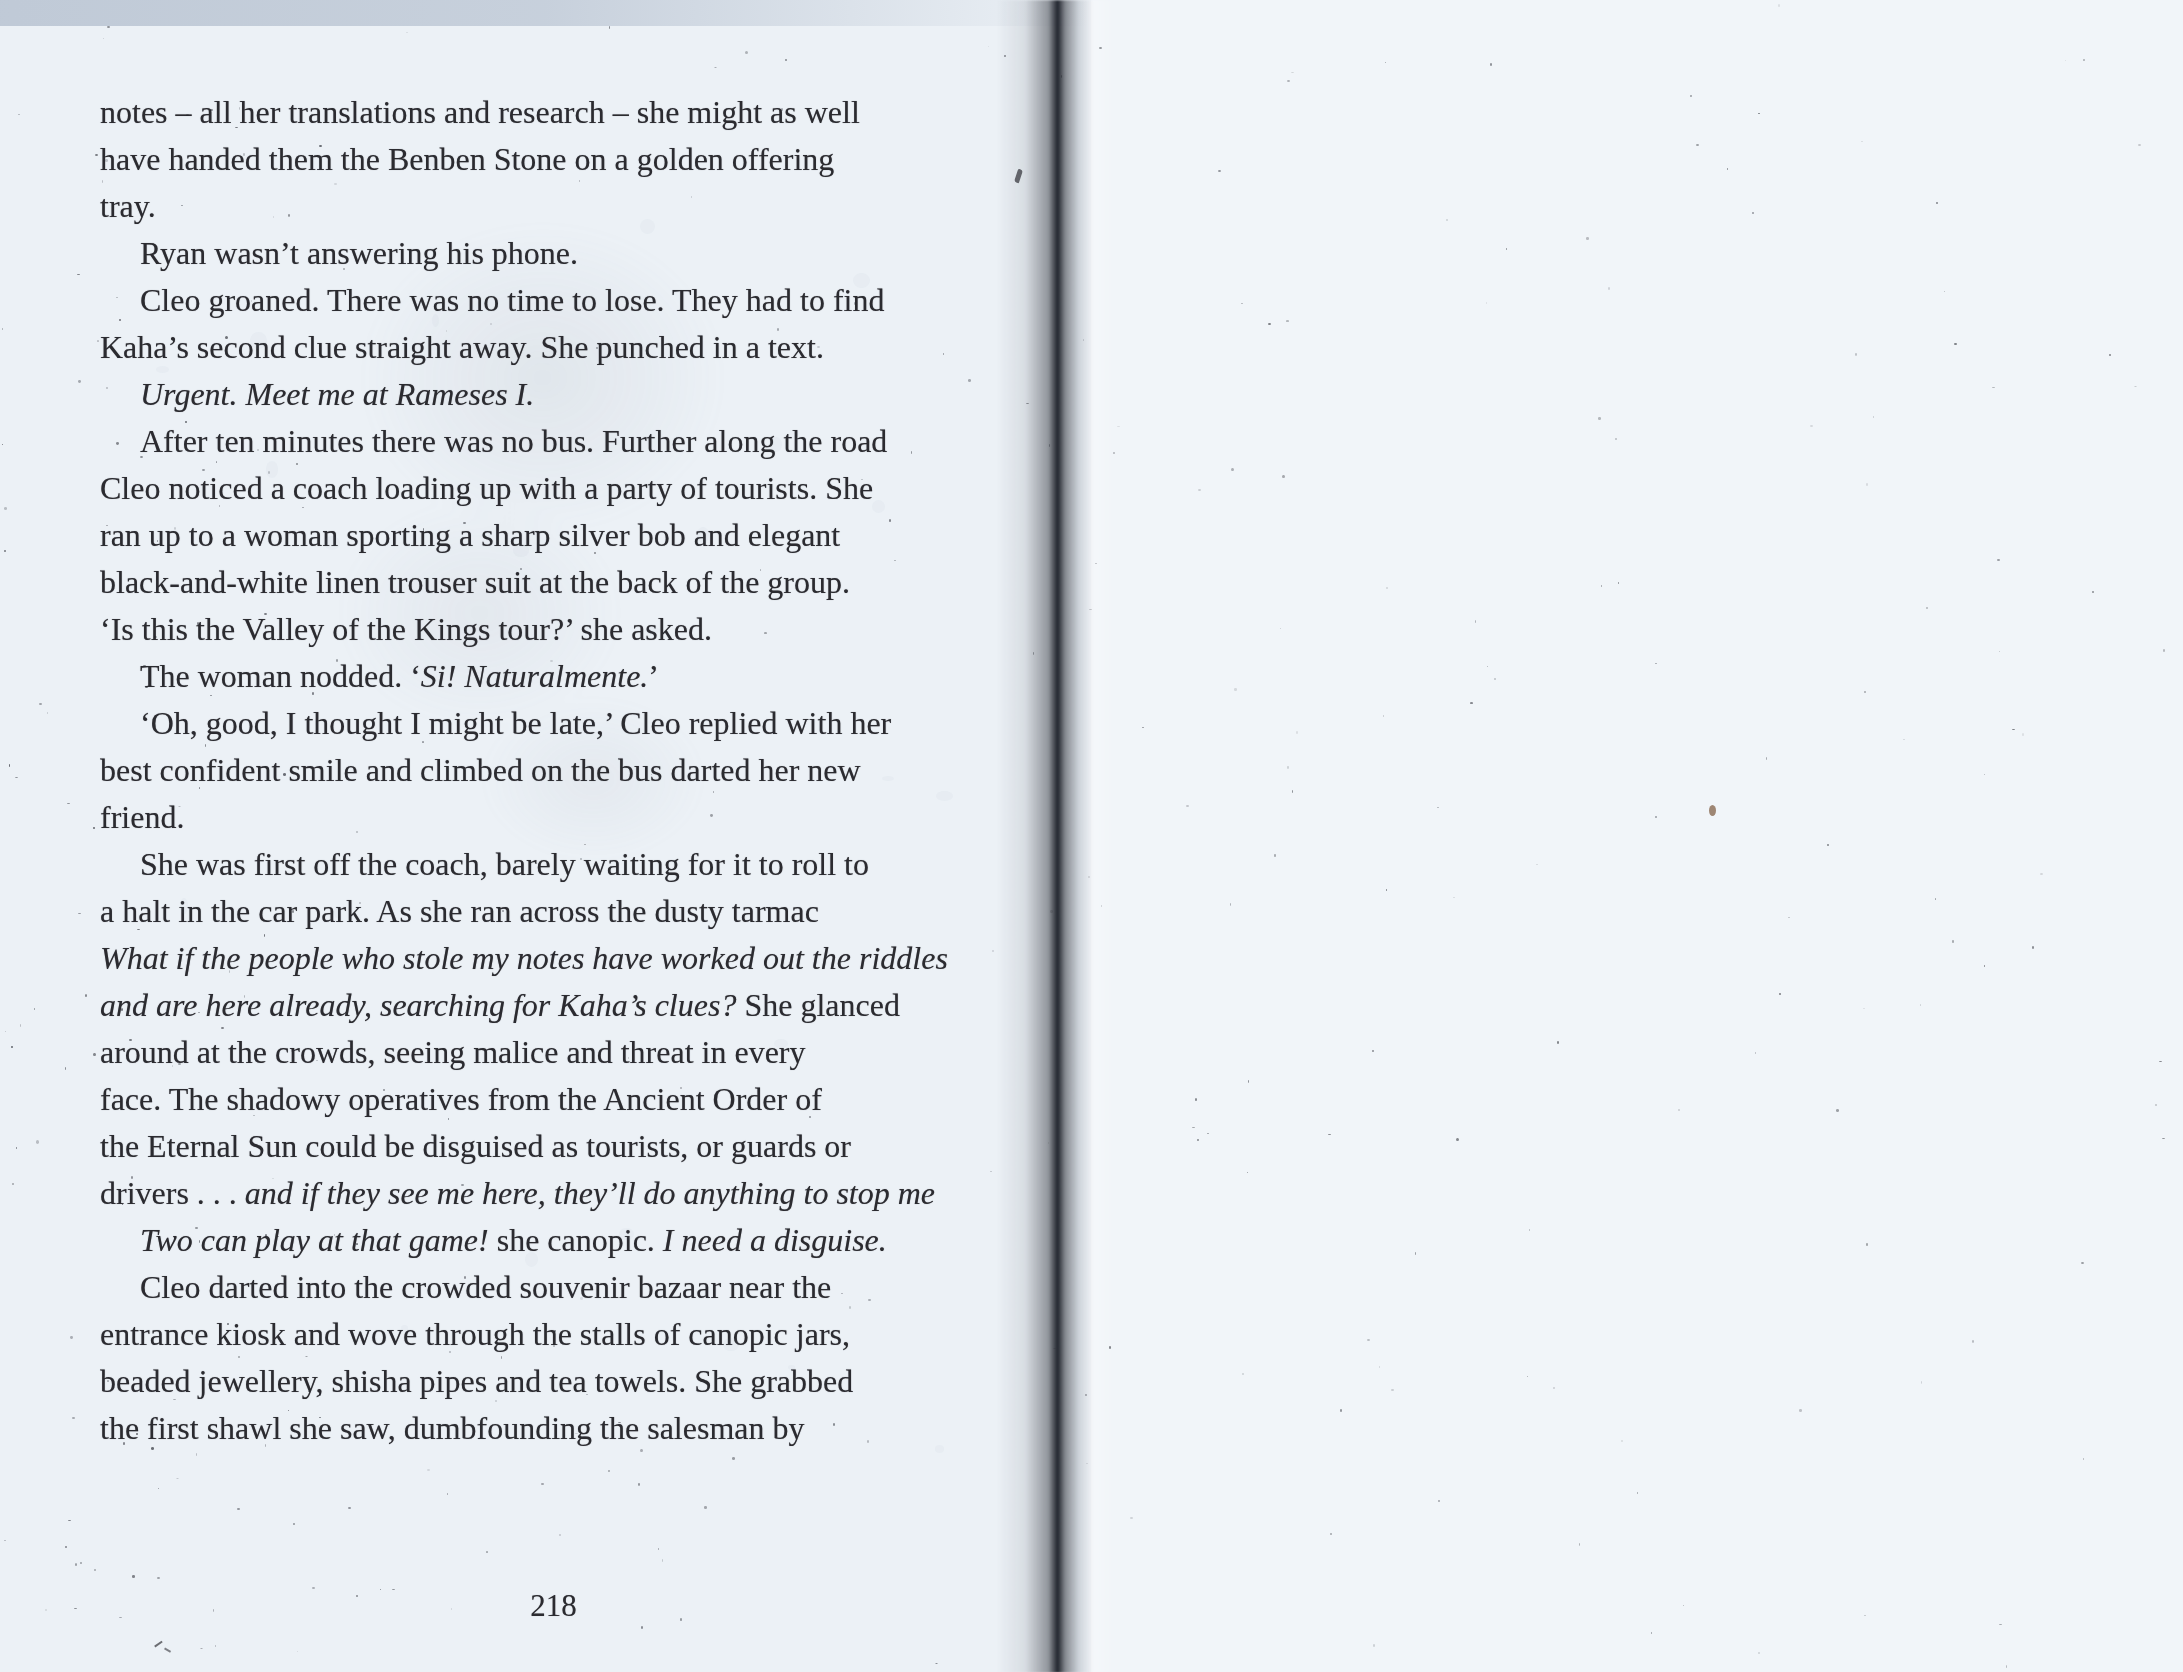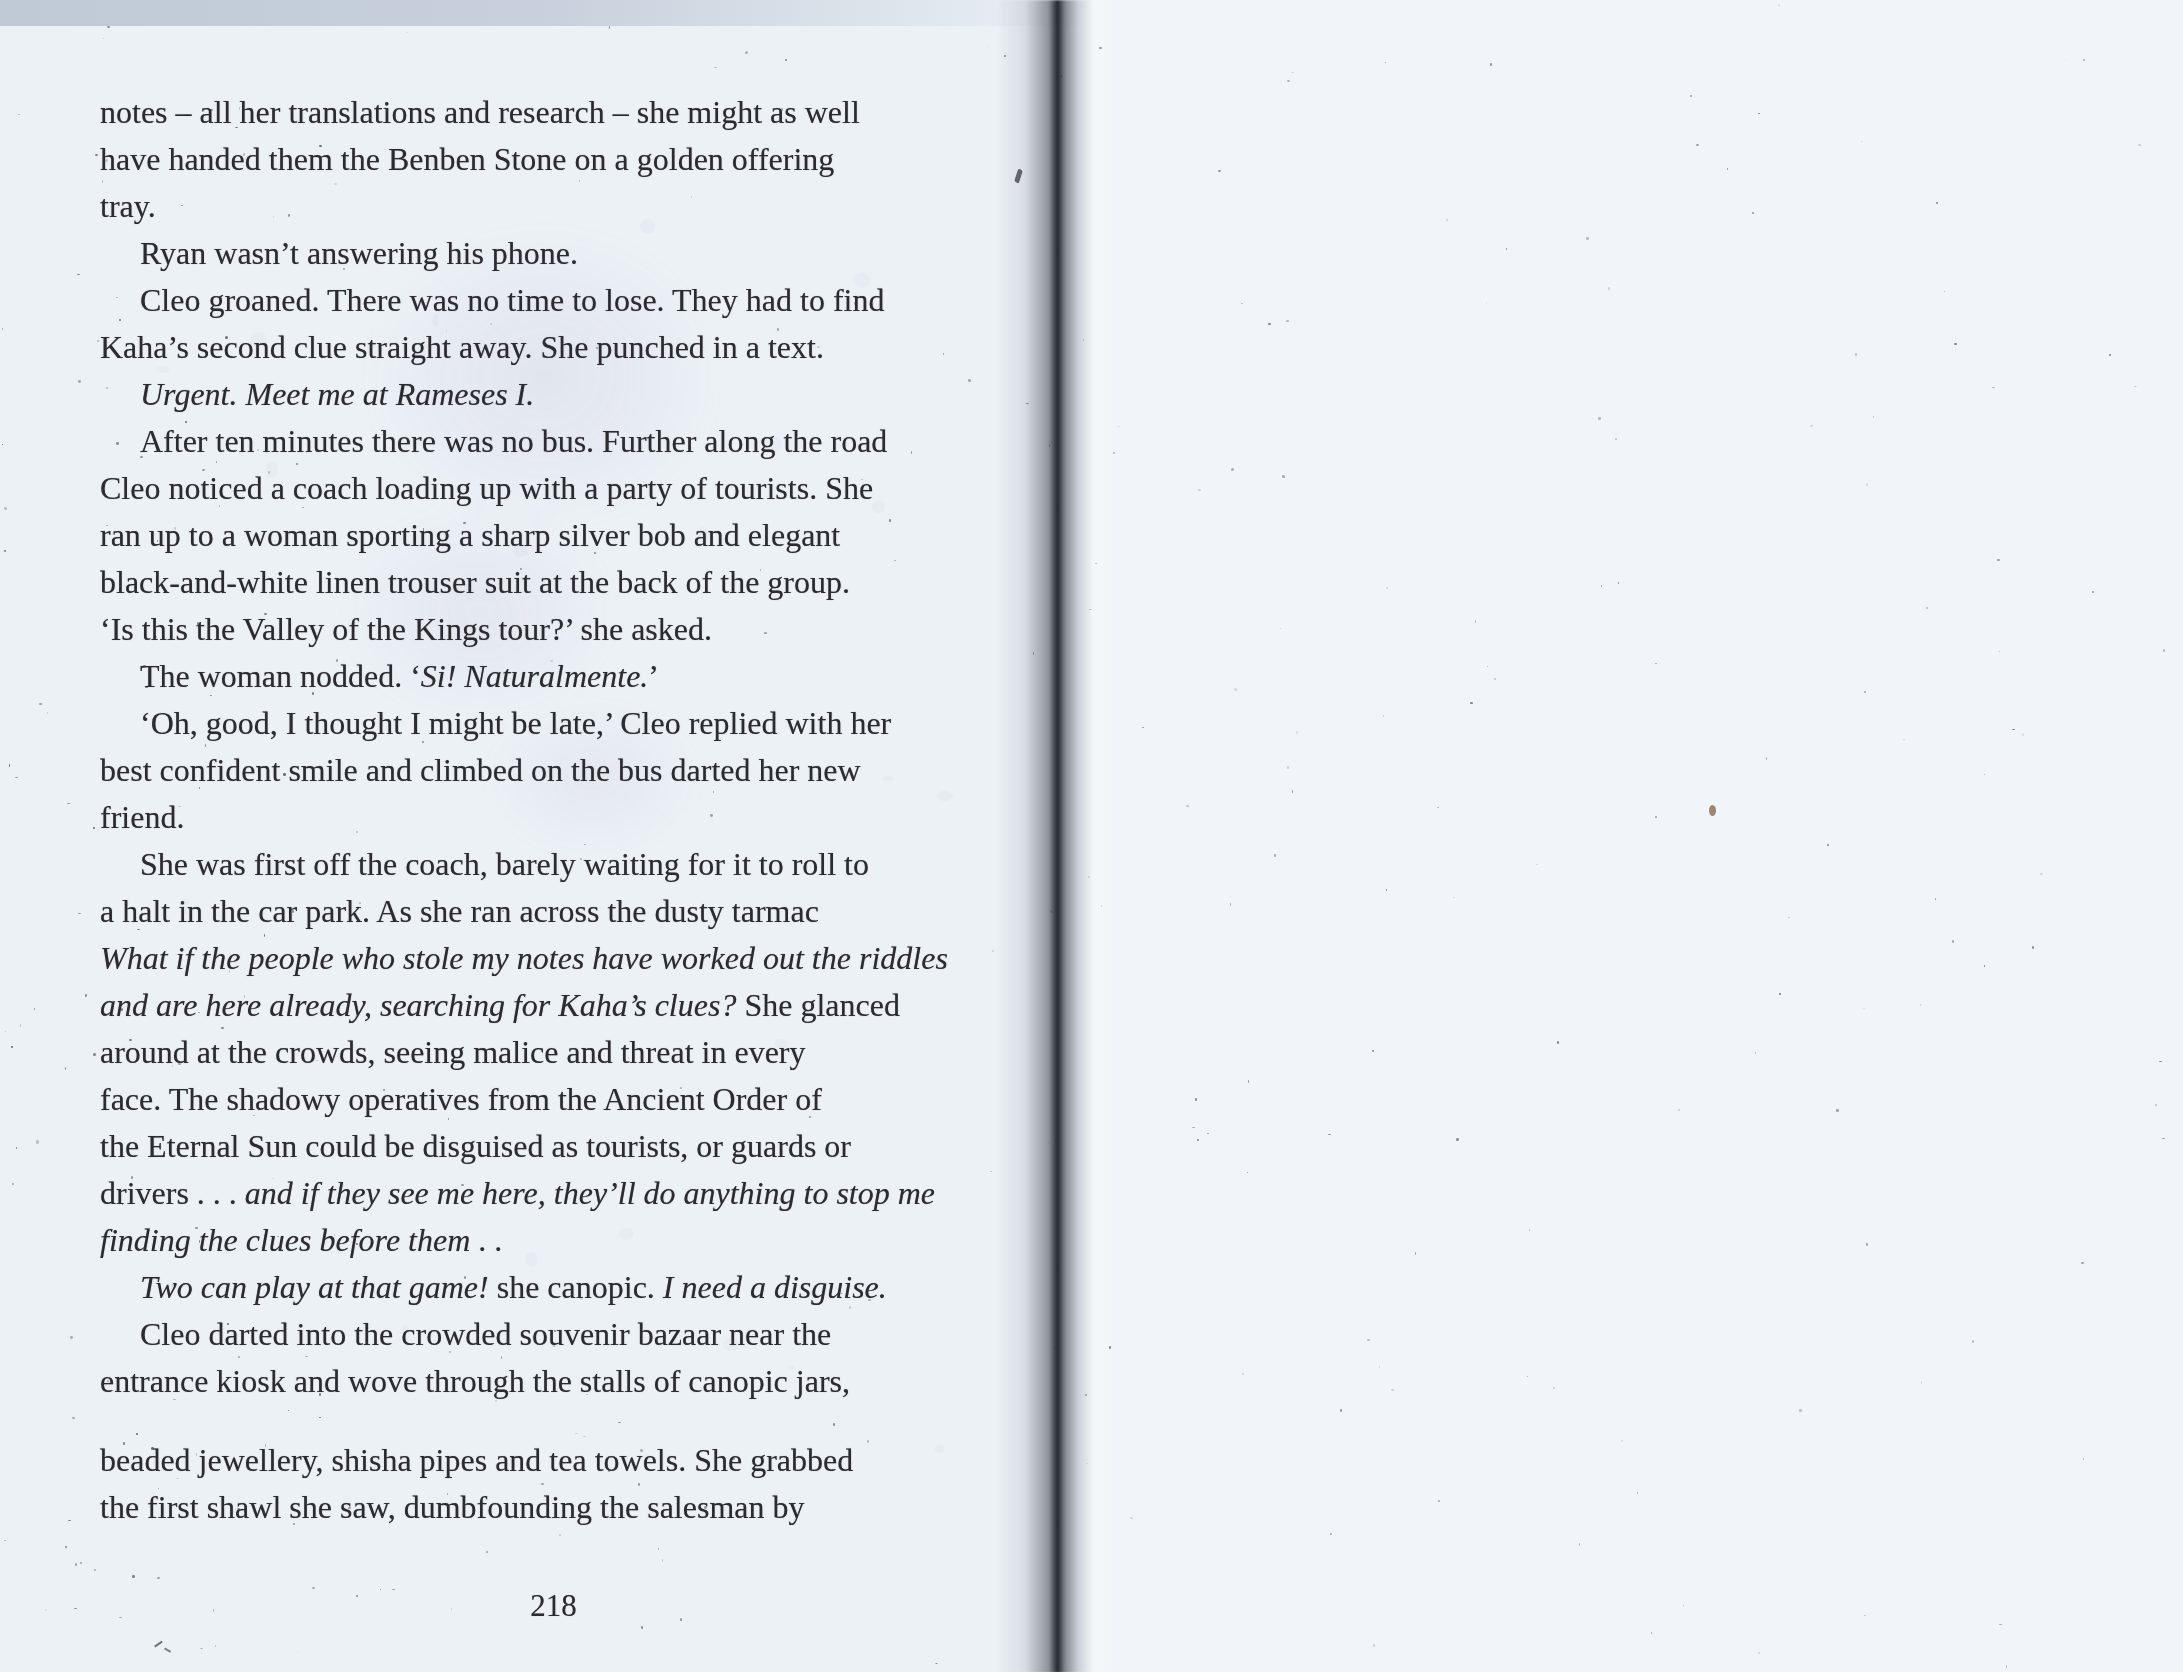--- a/index.html
+++ b/index.html
@@ -88,25 +88,24 @@
         <div class="line" style="word-spacing: 0px;"><span>best confident smile and climbed on the bus darted her new</span></div>
         <div class="line"><span>friend.</span></div>
         <div class="line" style="word-spacing: 0px;"><span class="ind"></span><span>She was first off the coach, barely waiting for it to roll to</span></div>
         <div class="line" style="word-spacing: 0px;"><span>a halt in the car park. As she ran across the dusty tarmac</span></div>
         <div class="line" style="word-spacing: 0px;"><span class="it">What if the people who stole my notes have worked out the riddles</span></div>
         <div class="line" style="word-spacing: 0px;"><span class="it">and are here already, searching for Kaha’s clues?</span><span> She glanced</span></div>
         <div class="line" style="word-spacing: 0px;"><span>around at the crowds, seeing malice and threat in every</span></div>
         <div class="line" style="word-spacing: 0px;"><span>face. The shadowy operatives from the Ancient Order of</span></div>
         <div class="line" style="word-spacing: 0px;"><span>the Eternal Sun could be disguised as tourists, or guards or</span></div>
         <div class="line" style="word-spacing: 0px;"><span>drivers . . . </span><span class="it">and if they see me here, they’ll do anything to stop me</span></div>
-        <div class="line"><span class="it">finding the clues before them</span><span> . .</span></div>
         <div class="line"><span class="ind"></span><span class="it">Two can play at that game!</span><span> she canopic. </span><span class="it">I need a disguise.</span></div>
         <div class="line" style="word-spacing: 0px;"><span class="ind"></span><span>Cleo darted into the crowded souvenir bazaar near the</span></div>
         <div class="line" style="word-spacing: 0px;"><span>entrance kiosk and wove through the stalls of canopic jars,</span></div>
-        <div class="line" style="word-spacing: 0px; margin-top: 32px;"><span>beaded jewellery, shisha pipes and tea towels. She grabbed</span></div>
+        <div class="line" style="word-spacing: 0px;"><span>beaded jewellery, shisha pipes and tea towels. She grabbed</span></div>
         <div class="line" style="word-spacing: 0px;"><span>the first shawl she saw, dumbfounding the salesman by</span></div>
       </div>
     <div class="pagenum" id="pn-left">218</div>
   </div>
 
   <div class="page" id="page-right">
     
     
   </div>
 

